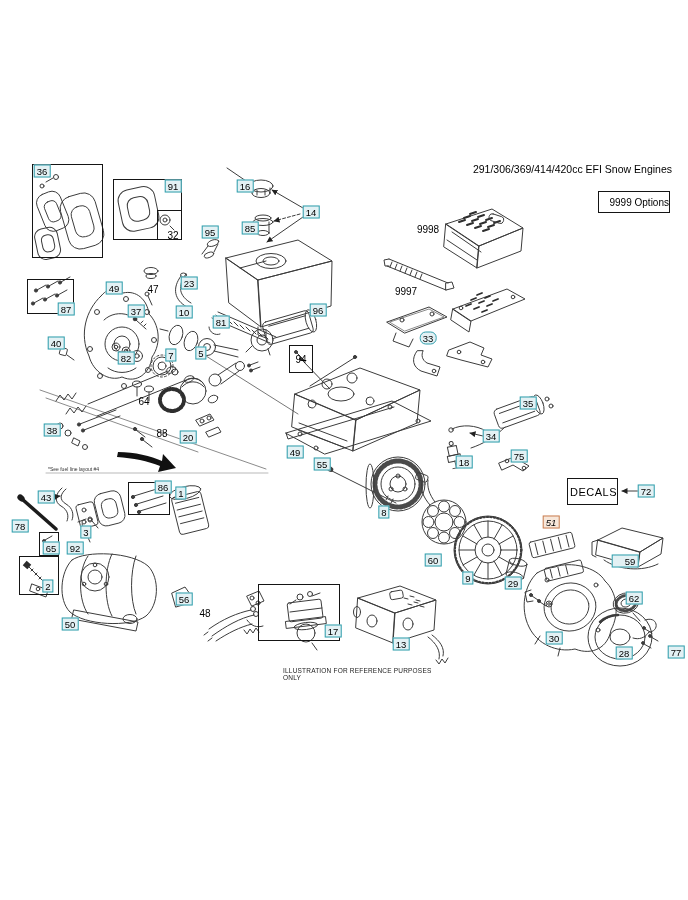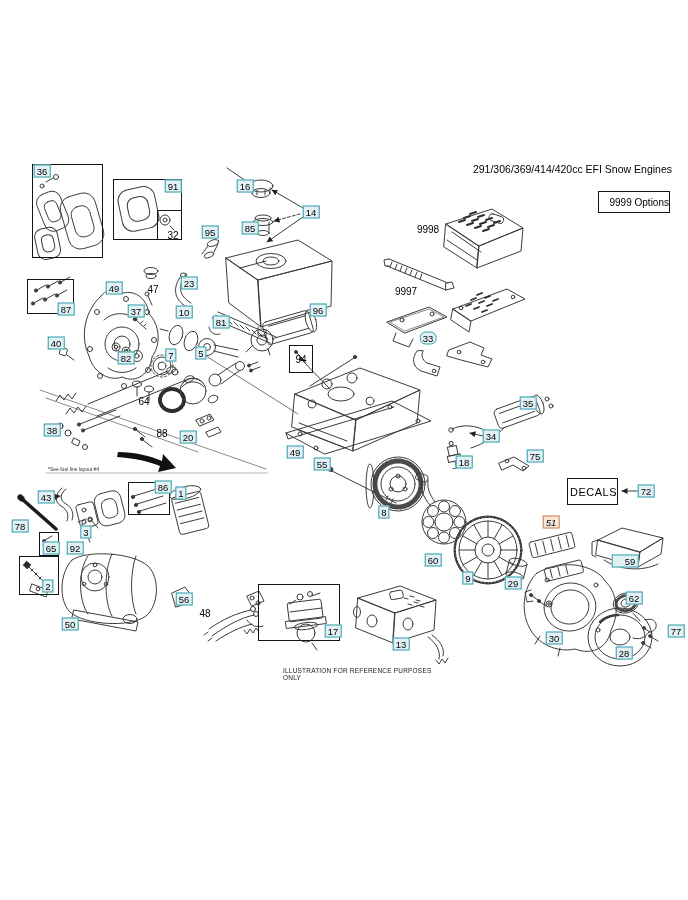--- a/index.html
+++ b/index.html
@@ -553,32 +553,32 @@
       <span class="callout teal" style="left: 181px; top: 493px;">1</span>
       <span class="callout teal" style="left: 46px; top: 497px;">43</span>
       <span class="callout teal" style="left: 20px; top: 510px; margin-top: 16px;">78</span>
       <span class="callout teal" style="left: 86px; top: 532px;">3</span>
       <span class="callout teal" style="left: 51px; top: 548px;">65</span>
       <span class="callout teal" style="left: 75px; top: 548px;">92</span>
       <span class="callout teal" style="left: 48px; top: 586px;">2</span>
       <span class="callout teal" style="left: 520px; top: 403px; margin-left: 8px;">35</span>
       <span class="callout teal" style="left: 491px; top: 436px;">34</span>
       <span class="callout teal" style="left: 464px; top: 462px;">18</span>
-      <span class="callout teal" style="left: 519px; top: 456px; margin-left: 16px;">75</span>
+      <span class="callout teal" style="left: 519px; top: 456px;">75</span>
       <span class="callout teal" style="left: 384px; top: 512px;">8</span>
       <span class="callout teal" style="left: 433px; top: 548px; margin-top: 12px;">60</span>
       <span class="callout teal" style="left: 468px; top: 578px;">9</span>
       <span class="callout teal" style="left: 513px; top: 583px;">29</span>
       <span class="callout orange" style="left: 551px; top: 522px;">51</span>
       <span class="callout teal" style="left: 625px; top: 561px; padding-left: 12px;">59</span>
       <span class="callout teal" style="left: 646px; top: 491px;">72</span>
       <span class="callout teal" style="left: 634px; top: 598px;">62</span>
       <span class="callout teal" style="left: 554px; top: 638px;">30</span>
       <span class="callout teal" style="left: 624px; top: 653px;">28</span>
-      <span class="callout teal" style="left: 676px; top: 631px;">77</span>
+      <span class="callout teal" style="left: 676px; top: 652px;">77</span>
       <span class="callout teal" style="left: 70px; top: 624px;">50</span>
       <span class="callout teal" style="left: 184px; top: 599px;">56</span>
       <span class="callout plain" style="left: 205px; top: 613px;">48</span>
       <span class="callout teal" style="left: 333px; top: 631px;">17</span>
       <span class="callout teal" style="left: 401px; top: 644px;">13</span>
       <span class="callout teal" style="left: 428px; top: 338px; border-radius: 6px;">33</span>
       <span class="callout plain" style="left: 428px; top: 229px;">9998</span>
       <span class="callout plain" style="left: 406px; top: 291px;">9997</span>
     </div>
 </div>

